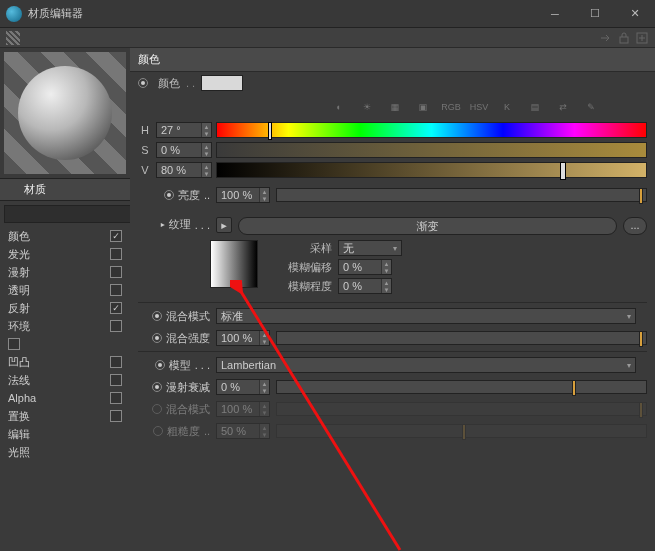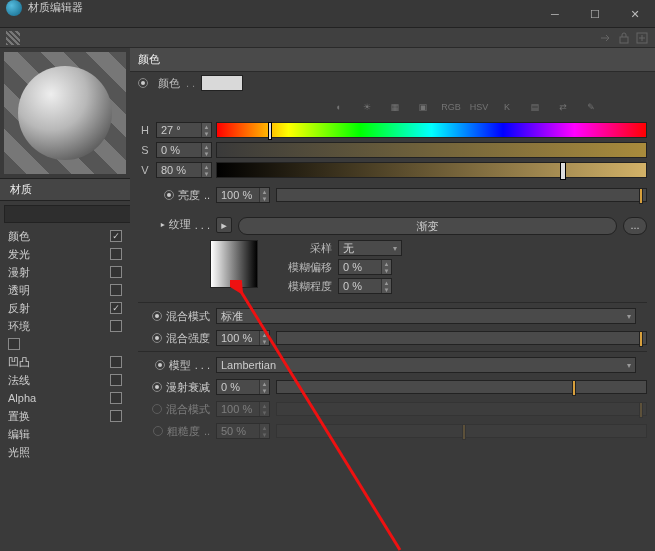--- a/index.html
+++ b/index.html
@@ -1,30 +1,30 @@
 <!DOCTYPE html>
 <html><head>
 <meta charset="utf-8">
 <style>
 *{box-sizing:border-box;margin:0;padding:0;font-family:"Microsoft YaHei",Arial,sans-serif;font-size:11px;color:#ccc;user-select:none}
 body{background:#3a3a3a;width:655px;height:551px;overflow:hidden;position:relative}
-.titlebar{height:28px;background:#383838;display:flex;padding:0 0 0 6px;border-bottom:1px solid #222}
+.titlebar{height:28px;background:#383838;display:flex;align-items:center;padding:0 0 0 6px;border-bottom:1px solid #222}
 .titlebar .logo{width:16px;height:16px;border-radius:50%;background:radial-gradient(circle at 35% 35%,#5bd,#168);margin-right:6px}
 .titlebar .title{flex:1}
 .winbtn{width:40px;height:28px;display:flex;align-items:center;justify-content:center;color:#bbb}
 .toolbar{height:20px;background:#404040;border-bottom:1px solid #2a2a2a;display:flex;align-items:center;padding:0 6px;justify-content:space-between}
 .toolbar .hatch{width:14px;height:14px;background:repeating-linear-gradient(45deg,#777 0 2px,#444 2px 4px)}
 .toolbar .right{display:flex;gap:4px;align-items:center}
 .toolbar .ic{width:14px;height:14px;opacity:.5}
 
 .main{display:flex;height:503px}
 .sidebar{width:130px;background:#3a3a3a;display:flex;flex-direction:column}
 .preview{width:122px;height:122px;margin:4px;background:repeating-linear-gradient(45deg,#555 0 16px,#777 16px 32px);display:flex;align-items:center;justify-content:center}
 .ball{width:94px;height:94px;border-radius:50%;background:radial-gradient(circle at 35% 30%,#eee,#b8b8b8 40%,#666 75%,#333)}
-.matlabel{background:#454545;padding:3px 10px;border-top:1px solid #222;border-bottom:1px solid #222;color:#eee}
+.matlabel{background:#454545;padding:3px 24px;border-top:1px solid #222;border-bottom:1px solid #222;color:#eee}
 .searchrow{display:flex;padding:4px;gap:2px;align-items:center}
 .searchrow input{flex:1;height:18px;background:#2e2e2e;border:1px solid #222;color:#ccc;padding:0 4px}
 .iconbtn{width:18px;height:18px;background:#4a4a4a;border:1px solid #222;display:flex;align-items:center;justify-content:center;border-radius:2px}
 .chanlist{flex:1;overflow:auto}
 .chan{display:flex;align-items:center;padding:2px 8px;height:18px}
 .chan.dim{color:#888}
 .chan .lab{flex:1}
 .chan.active{color:#e8a23d}
 .chan .chk{width:12px;height:12px;border:1px solid #888;background:#333;display:flex;align-items:center;justify-content:center;font-size:9px;line-height:1}
 .chan .chk.on::after{content:"✓";color:#ccc}

